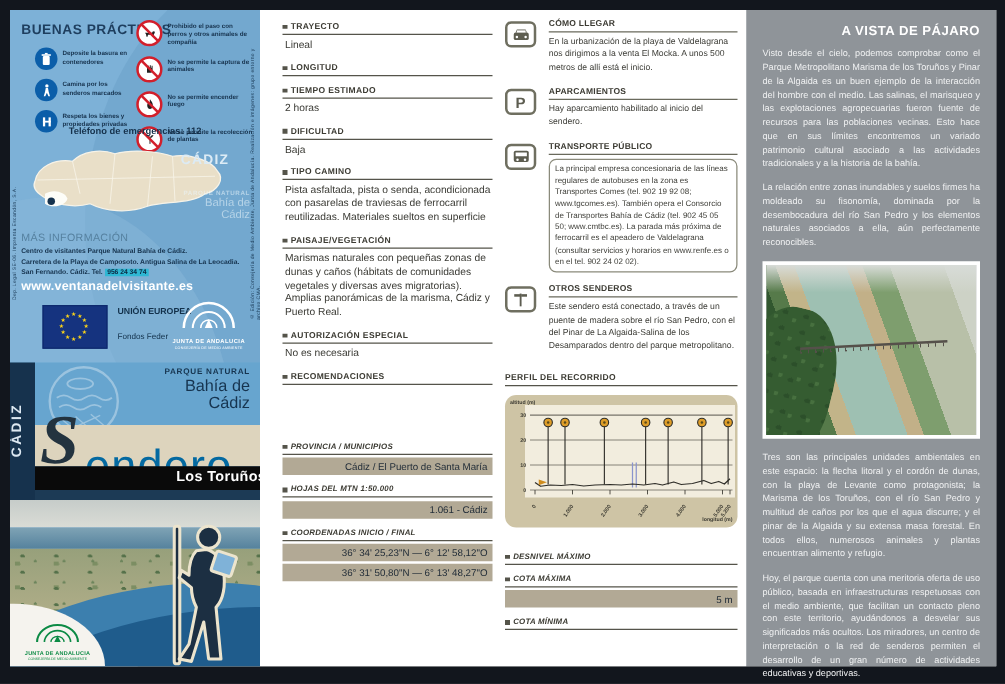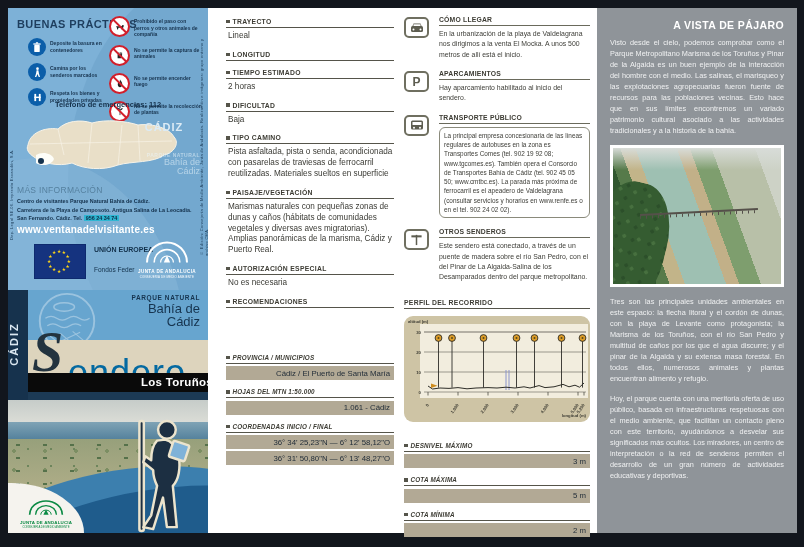--- a/index.html
+++ b/index.html
@@ -489,43 +489,42 @@
             <polygon points="27,67.5 33.5,69.8 27,72.1" fill="#cf8c1e"></polygon>
           </svg>
       </div>
 
       <div class="stats">
         <div class="loc-sec">
           <div class="loc-head">
               <span class="bullet"></span>
               <span class="loc-label">DESNIVEL MÁXIMO</span>
             </div>
-          <div class="loc-bar">3 m</div>
         </div>
         <div class="loc-sec">
           <div class="loc-head">
               <span class="bullet"></span>
               <span class="loc-label">COTA MÁXIMA</span>
             </div>
           <div class="loc-bar">5 m</div>
         </div>
         <div class="loc-sec">
           <div class="loc-head">
               <span class="bullet"></span>
               <span class="loc-label">COTA MÍNIMA</span>
             </div>
-          <div class="loc-bar">2 m</div>
         </div>
       </div>
     </div>
   </div>
 
   <div class="panel-right">
     <div class="pr-title">A VISTA DE PÁJARO</div>
     <div class="pr-p">Visto desde el cielo, podemos comprobar como el Parque Metropolitano Marisma de los Toruños y Pinar de la Algaida es un buen ejemplo de la interacción del hombre con el medio. Las salinas, el marisqueo y las explotaciones agropecuarias fueron fuente de recursos para las poblaciones vecinas. Esto hace que en sus límites encontremos un variado patrimonio cultural asociado a las actividades tradicionales y a la historia de la bahía.</div>
+    <div class="pr-p">La relación entre zonas inundables y suelos firmes ha moldeado su fisonomía, dominada por la desembocadura del río San Pedro y los elementos naturales asociados a ella, aún perfectamente reconocibles.</div>
     <div class="pr-photo">
       <div class="ph-sky"></div>
       <div class="ph-forest"></div>
       <div class="ph-bridge"></div>
     </div>
     <div class="pr-p">Tres son las principales unidades ambientales en este espacio: la flecha litoral y el cordón de dunas, con la playa de Levante como protagonista; la Marisma de los Toruños, con el río San Pedro y multitud de caños por los que el agua discurre; y el pinar de la Algaida y su extensa masa forestal. En todos ellos, numerosos animales y plantas encuentran alimento y refugio.</div>
     <div class="pr-p">Hoy, el parque cuenta con una meritoria oferta de uso público, basada en infraestructuras respetuosas con el medio ambiente, que facilitan un contacto pleno con este territorio, ayudándonos a desvelar sus significados más ocultos. Los miradores, un centro de interpretación o la red de senderos permiten el desarrollo de un gran número de actividades educativas y deportivas.</div>
   </div>
 </div>
 

